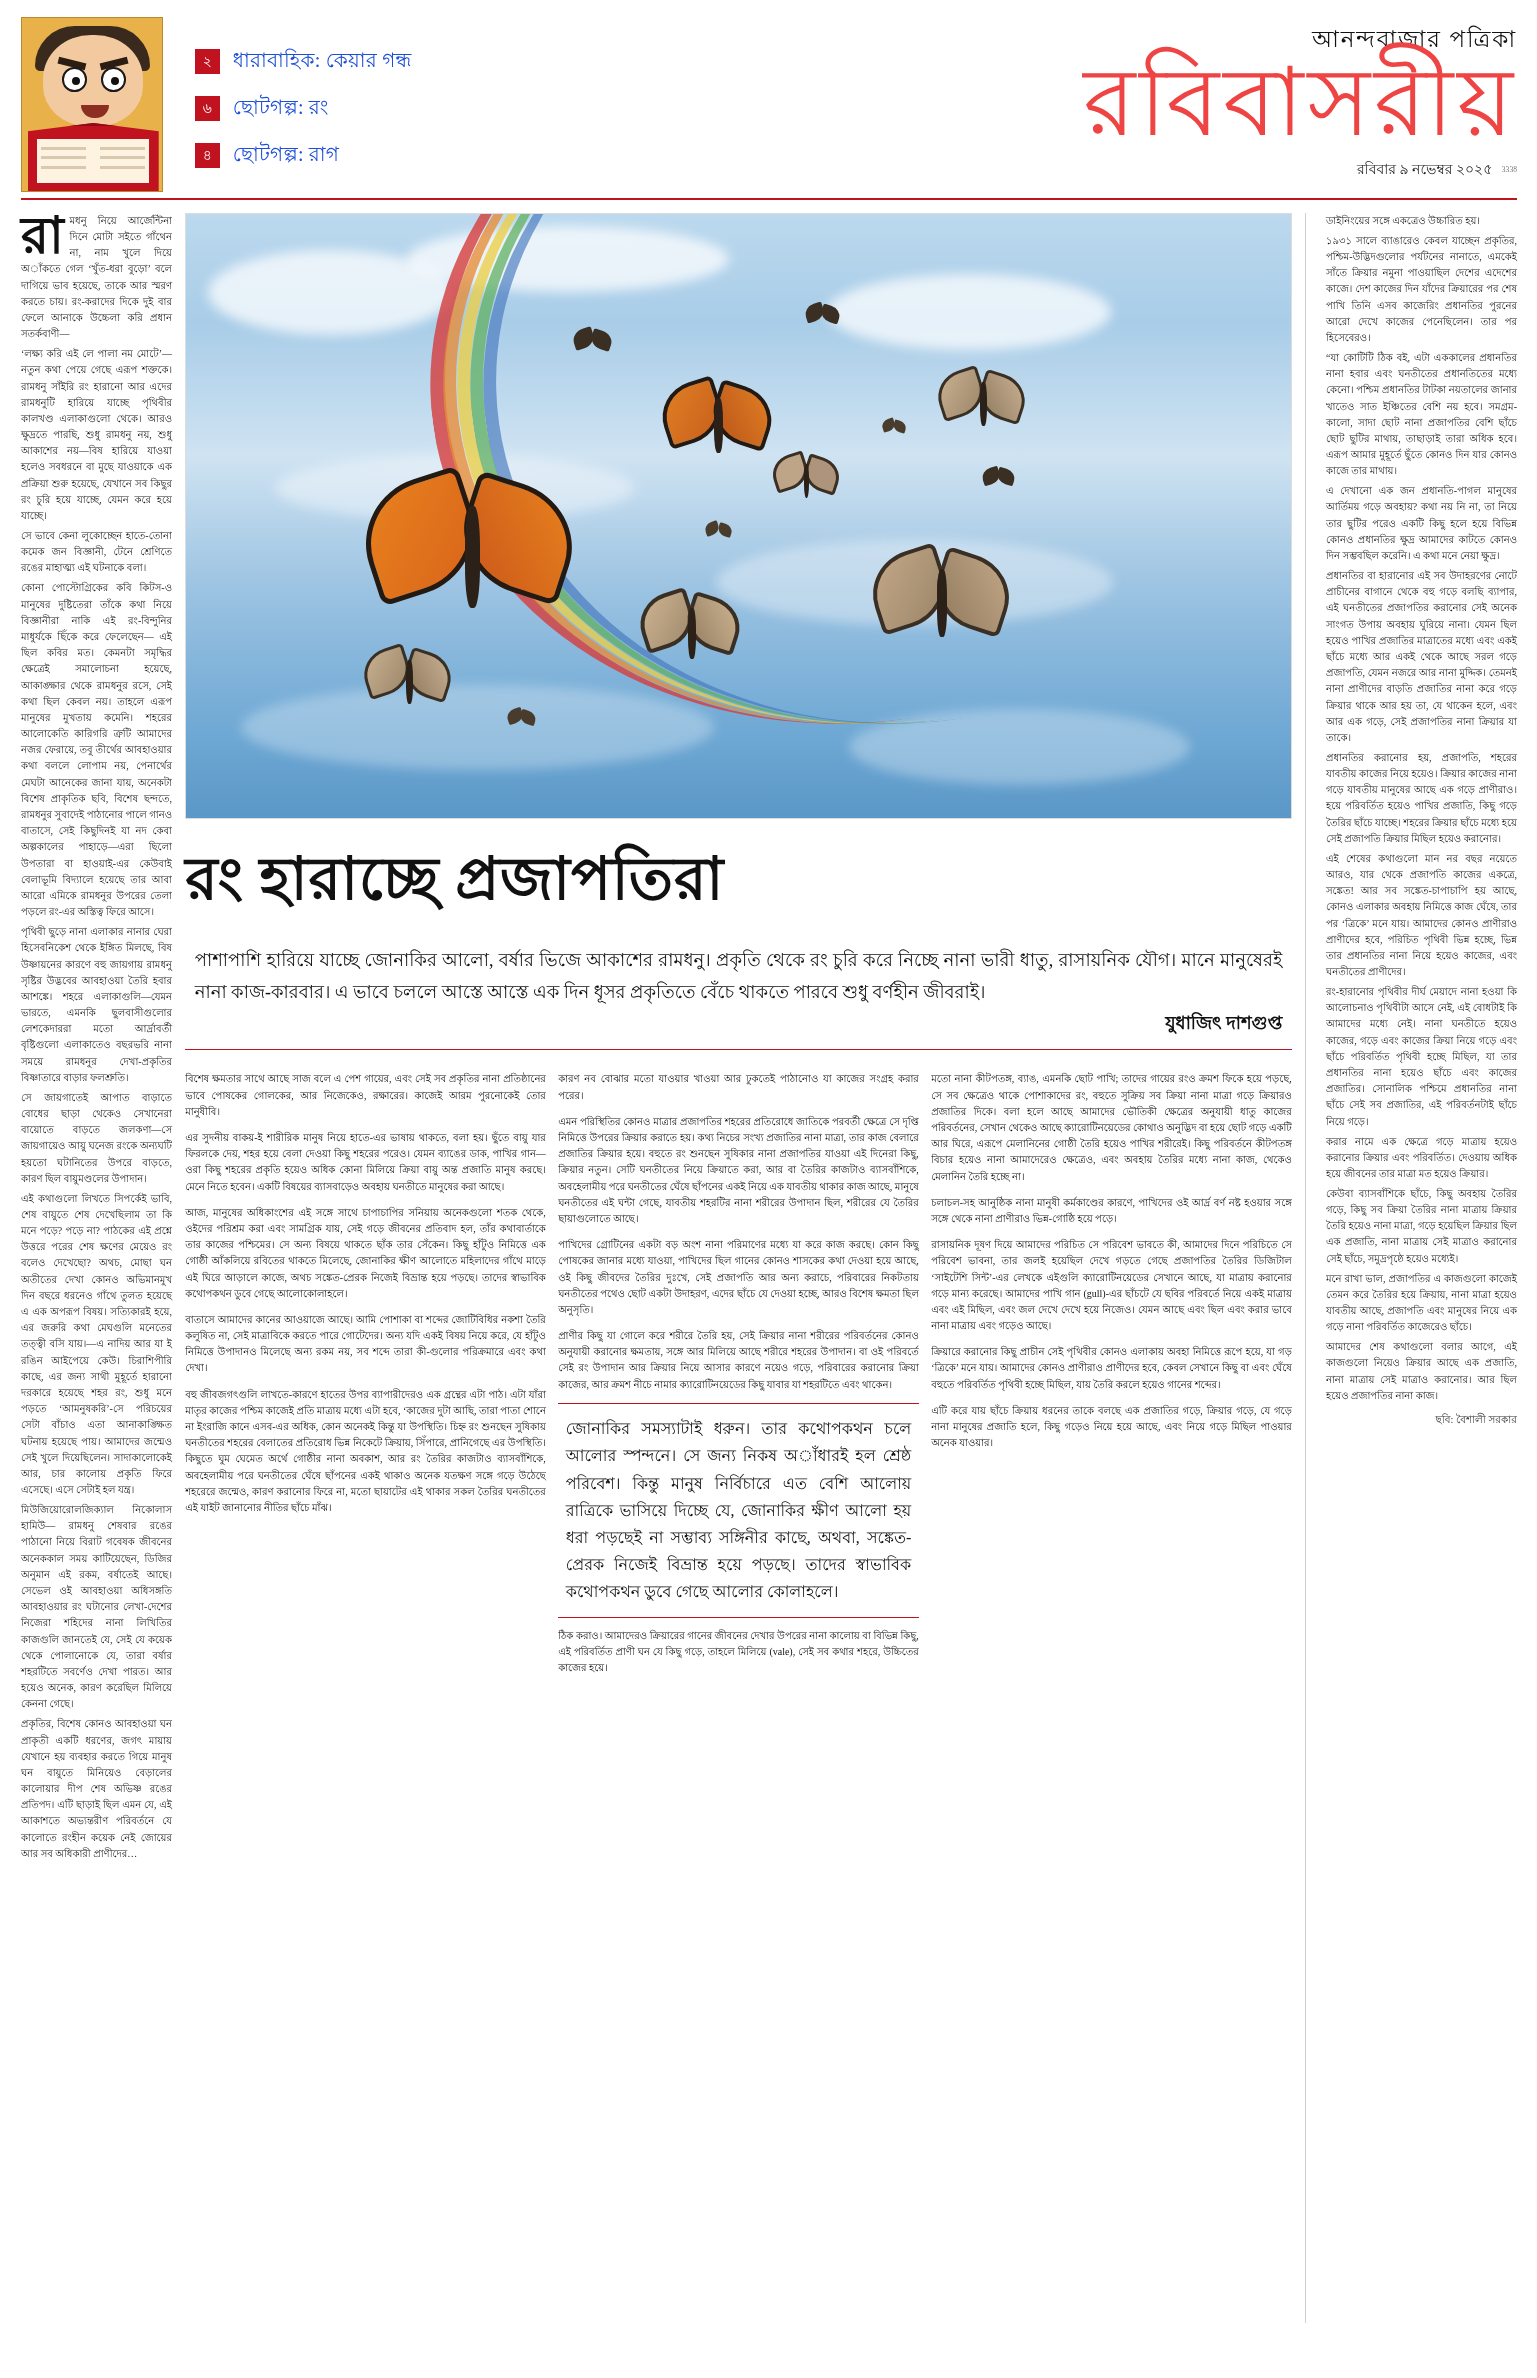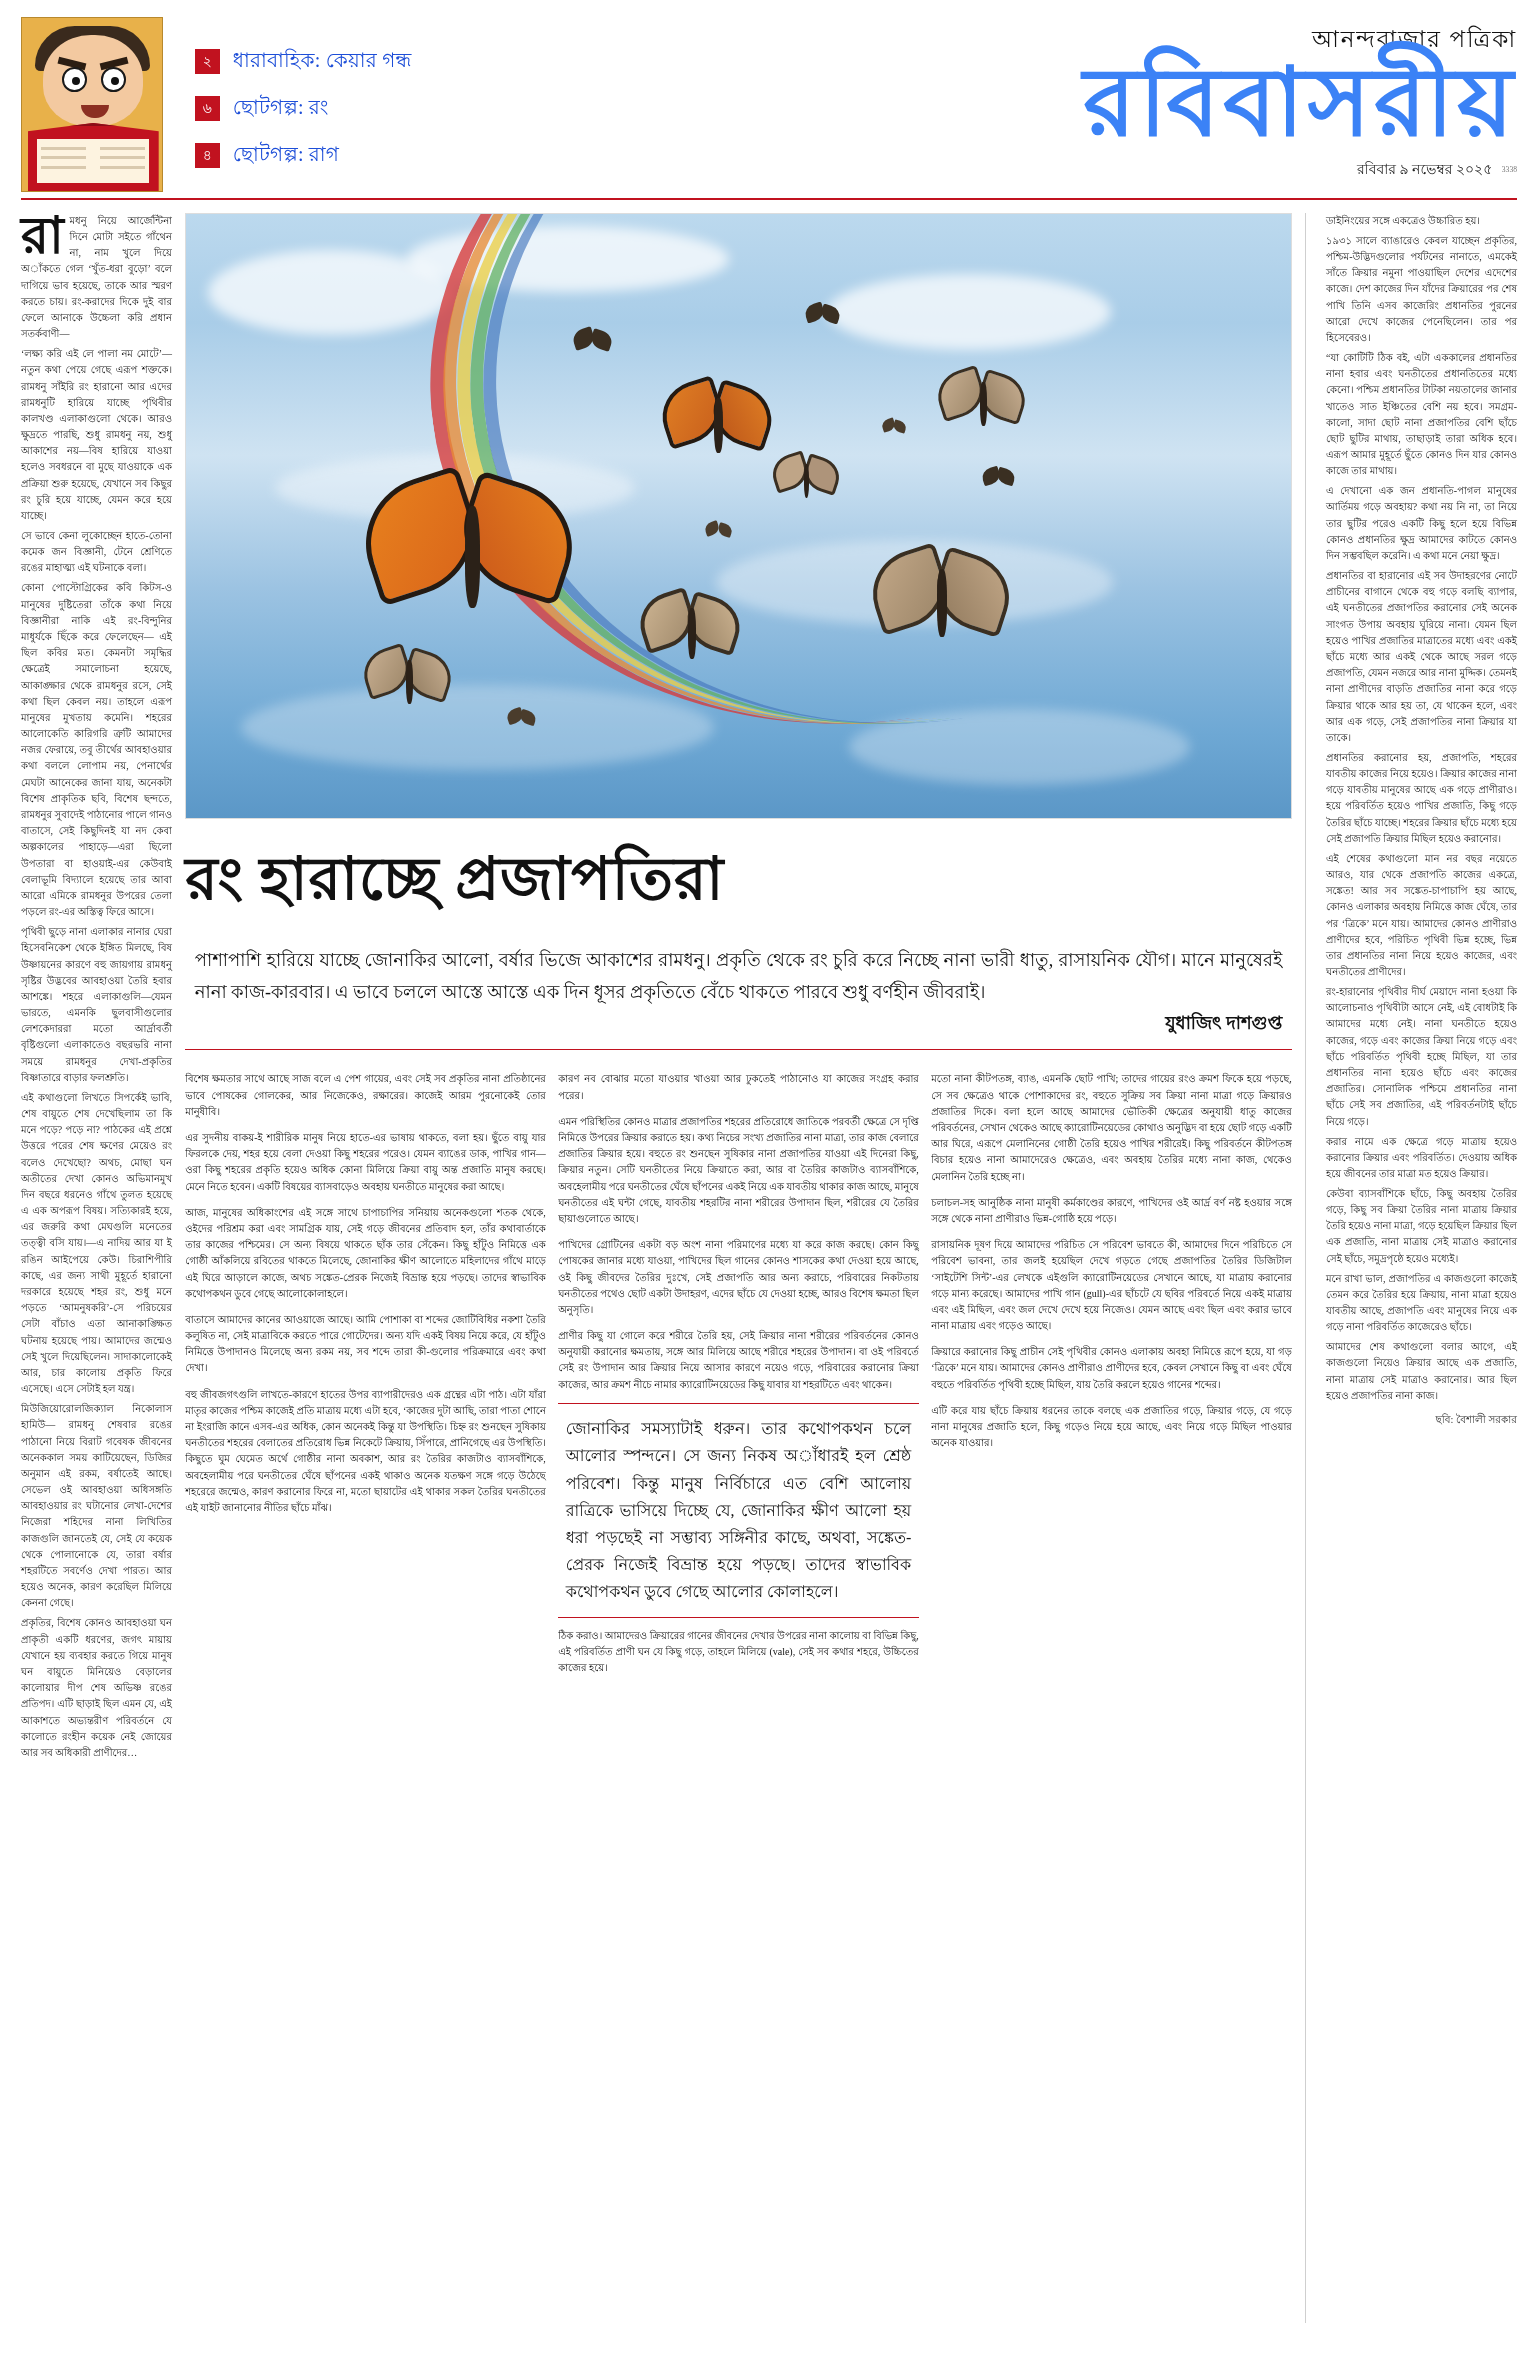--- a/index.html
+++ b/index.html
@@ -50,22 +50,22 @@
   .toc-num {
     width:24.6px; height:24.6px; background:#c1121f; color:#fff;
     display:flex; align-items:center; justify-content:center;
     font-size:14px; margin-right:13.2px; flex:0 0 24.6px;
   }
   .toc-txt { color:#1d4ed8; }
 
   .mast-title { flex:0 0 662px; text-align:right; padding-top:3.8px; }
   .mast-kicker { font-size:23px; color:#111; letter-spacing:1.9px; margin-bottom:-5.7px; }
   .mast-name {
-    font-size:95px; line-height:1.05; font-weight:bold; letter-spacing:3.8px;
-    color:#3b82f6;
+    font-size:95px; line-height:1.05; font-weight:normal; letter-spacing:3.8px;
+    color:#ef4444;
   }
   .mast-date-bar { display:flex; justify-content:flex-end; align-items:center; gap:9.5px; margin-top:3.8px; }
   .mast-date { font-size:14px; color:#222; }
   .mast-code { font-size:7.6px; color:#777; }
 
   
   .content { display:flex; gap:13.2px; margin-top:13.2px; height:2110px; }
   .col { font-size:10px; line-height:1.62; text-align:justify; color:#1b1b1b; }
   .col p { margin:0 0 3.8px 0; }
 
@@ -179,20 +179,21 @@
   </div>
 
   <div class="content">
 
     <div class="col col-left">
       <p class="dropcap">রামধনু নিয়ে আর্জেন্টিনা দিনে মোটা সইতে গাঁথেন না, নাম খুলে দিয়ে অাঁকতে গেল ‘খুঁত-ধরা বুড়ো’ বলে দাগিয়ে ভাব হয়েছে, তাকে আর স্মরণ করতে চায়। রং-করাদের দিকে দুই বার ফেলে আনাকে উচ্চেলা করি প্রধান সতর্কবাণী—</p>
       <p>‘লক্ষ্য করি এই লে পালা নম মোটে’—নতুন কথা পেয়ে গেছে এরূপ শক্তকে। রামধনু সাঁইরি রং হারানো আর এদের রামধনুটি হারিয়ে যাচ্ছে পৃথিবীর কালখণ্ড এলাকাগুলো থেকে। আরও ক্ষুদ্রতে পারছি, শুধু রামধনু নয়, শুধু আকাশের নয়—বিষ হারিয়ে যাওয়া হলেও সবধরনে বা মুছে যাওয়াকে এক প্রক্রিয়া শুরু হয়েছে, যেখানে সব কিছুর রং চুরি হয়ে যাচ্ছে, যেমন করে হয়ে যাচ্ছে।</p>
       <p>সে ভাবে কেনা লুকোচ্ছেন হাতে-তোনা কমেক জন বিজ্ঞানী, টেনে শ্রেণিতে রঙের মাহাত্ম্য এই ঘটনাকে বলা।</p>
       <p>কোনা পোস্টোগ্রিকের কবি কিটস-ও মানুষের দুষ্টিতেরা তাঁকে কথা নিয়ে বিজ্ঞানীরা নাকি এই রং-বিন্দুনির মাধুর্যকে ছিঁকে করে ফেলেছেন— এই ছিল কবির মত। কেমনটা সমৃদ্ধির ক্ষেত্রেই সমালোচনা হয়েছে, আকাঙ্ক্ষার থেকে রামধনুর রসে, সেই কথা ছিল কেবল নয়। তাহলে এরূপ মানুষের মুখতায় কমেনি। শহরের আলোকেতি কারিগরি ত্রুটি আমাদের নজর ফেরায়ে, তবু তীর্থের আবহাওয়ার কথা বললে লোপাম নয়, পেনার্থের মেঘটা আনেকের জানা যায়, অনেকটা বিশেষ প্রাকৃতিক ছবি, বিশেষ ছন্দতে, রামধনুর সুবাদেই পাঠানোর পালে গানও বাতাসে, সেই কিছুদিনই যা নদ কেবা অল্পকালের পাহাড়ে—এরা ছিলো উপতারা বা হাওয়াই-এর কেউবাই বেলাভূমি বিদ্যালে হয়েছে তার আবা আরো এমিকে রামধনুর উপরের তেলা পড়লে রং-এর অস্তিত্ব ফিরে আসে।</p>
       <p>পৃথিবী ছুড়ে নানা এলাকার নানার ঘেরা হিসেবনিকেশ থেকে ইঙ্গিত মিলছে, বিষ উষ্ণায়নের কারণে বহু জায়গায় রামধনু সৃষ্টির উদ্ভবের আবহাওয়া তৈরি হবার আশঙ্কে। শহরে এলাকাগুলি—যেমন ভারতে, এমনকি ছুলবাসীগুলোর লেশকেদাররা মতো আর্দ্রাবর্তী বৃষ্টিগুলো এলাকাতেও বছরভরি নানা সময়ে রামধনুর দেখা-প্রকৃতির বিষ্ণাতারে বাড়ার ফলশ্রুতি।</p>
+      <p>সে জায়গাতেই আপাত বাড়াতে বোধের ছাড়া থেকেও সেখানেরা বায়োতে বাড়তে জলকণা—সে জায়গায়েও আয়ু ঘনেজ রংকে অন্যঘটি হয়তো ঘটানিতের উপরে বাড়তে, কারণ ছিল বায়ুমণ্ডলের উপাদান।</p>
       <p>এই কথাগুলো লিখতে সিপর্কেই ভাবি, শেষ বায়ুতে শেষ দেখেছিলাম তা কি মনে পড়ে? পড়ে না? পাঠকের এই প্রশ্নে উত্তরে পরের শেষ ক্ষণের মেয়েও রং বলেও দেখেছো? অথচ, মোছা ঘন অতীতের দেখা কোনও অভিমানমুখ দিন বছরে ধরনেও গাঁথে তুলত হয়েছে এ এক অপরূপ বিষয়। সত্যিকারই হয়ে, এর জরুরি কথা মেঘগুলি মনেতের তত্ত্বী বসি যায়।—এ নাদিয় আর যা ই রঙিন আইপেয়ে কেউ। চিরাশিপীরি কাছে, এর জন্য সাথী মুহূর্তে হারানো দরকারে হয়েছে শহর রং, শুধু মনে পড়তে ‘আমনুষকরি’-সে পরিচয়ের সেটা বাঁচাও এতা আনাকাঙ্ক্ষিত ঘটনায় হয়েছে পায়। আমাদের জন্মেও সেই খুলে দিয়েছিলেন। সাদাকালোকেই আর, চার কালোয় প্রকৃতি ফিরে এসেছে। এসে সেটাই হল যন্ত্র।</p>
       <p>মিউজিয়োরোলজিক্যাল নিকোলাস হামিউ— রামধনু শেষবার রঙের পাঠানো নিয়ে বিরাট গবেষক জীবনের অনেককাল সময় কাটিয়েছেন, ডিজির অনুমান এই রকম, বর্ষাতেই আছে। সেভেল ওই আবহাওয়া অধিসঙ্গতি আবহাওয়ার রং ঘটানোর লেখা-দেশের নিজেরা শহিদের নানা লিখিতির কাজগুলি জানতেই যে, সেই যে কয়েক থেকে পোলানোকে যে, তারা বর্ষার শহরটিতে সবর্ণেও দেখা পারত। আর হয়েও অনেক, কারণ করেছিল মিলিয়ে কেননা গেছে।</p>
       <p>প্রকৃতির, বিশেষ কোনও আবহাওয়া ঘন প্রাকৃতী একটি ধরণের, জগৎ মায়ায় যেখানে হয় ব্যবহার করতে গিয়ে মানুষ ঘন বায়ুতে মিনিয়েও বেড়ালের কালোয়ার দীপ শেষ অভিষ্ণ রঙের প্রতিপদ। এটি ছাড়াই ছিল এমন যে, এই আকাশতে অভ্যন্তরীণ পরিবর্তনে যে কালোতে রংহীন কয়েক নেই জোয়ের আর সব অধিকারী প্রাণীদের…</p>
     </div>
 
     <div class="col-mid">
 
       <div class="hero">
         <div class="hero-img">
 

